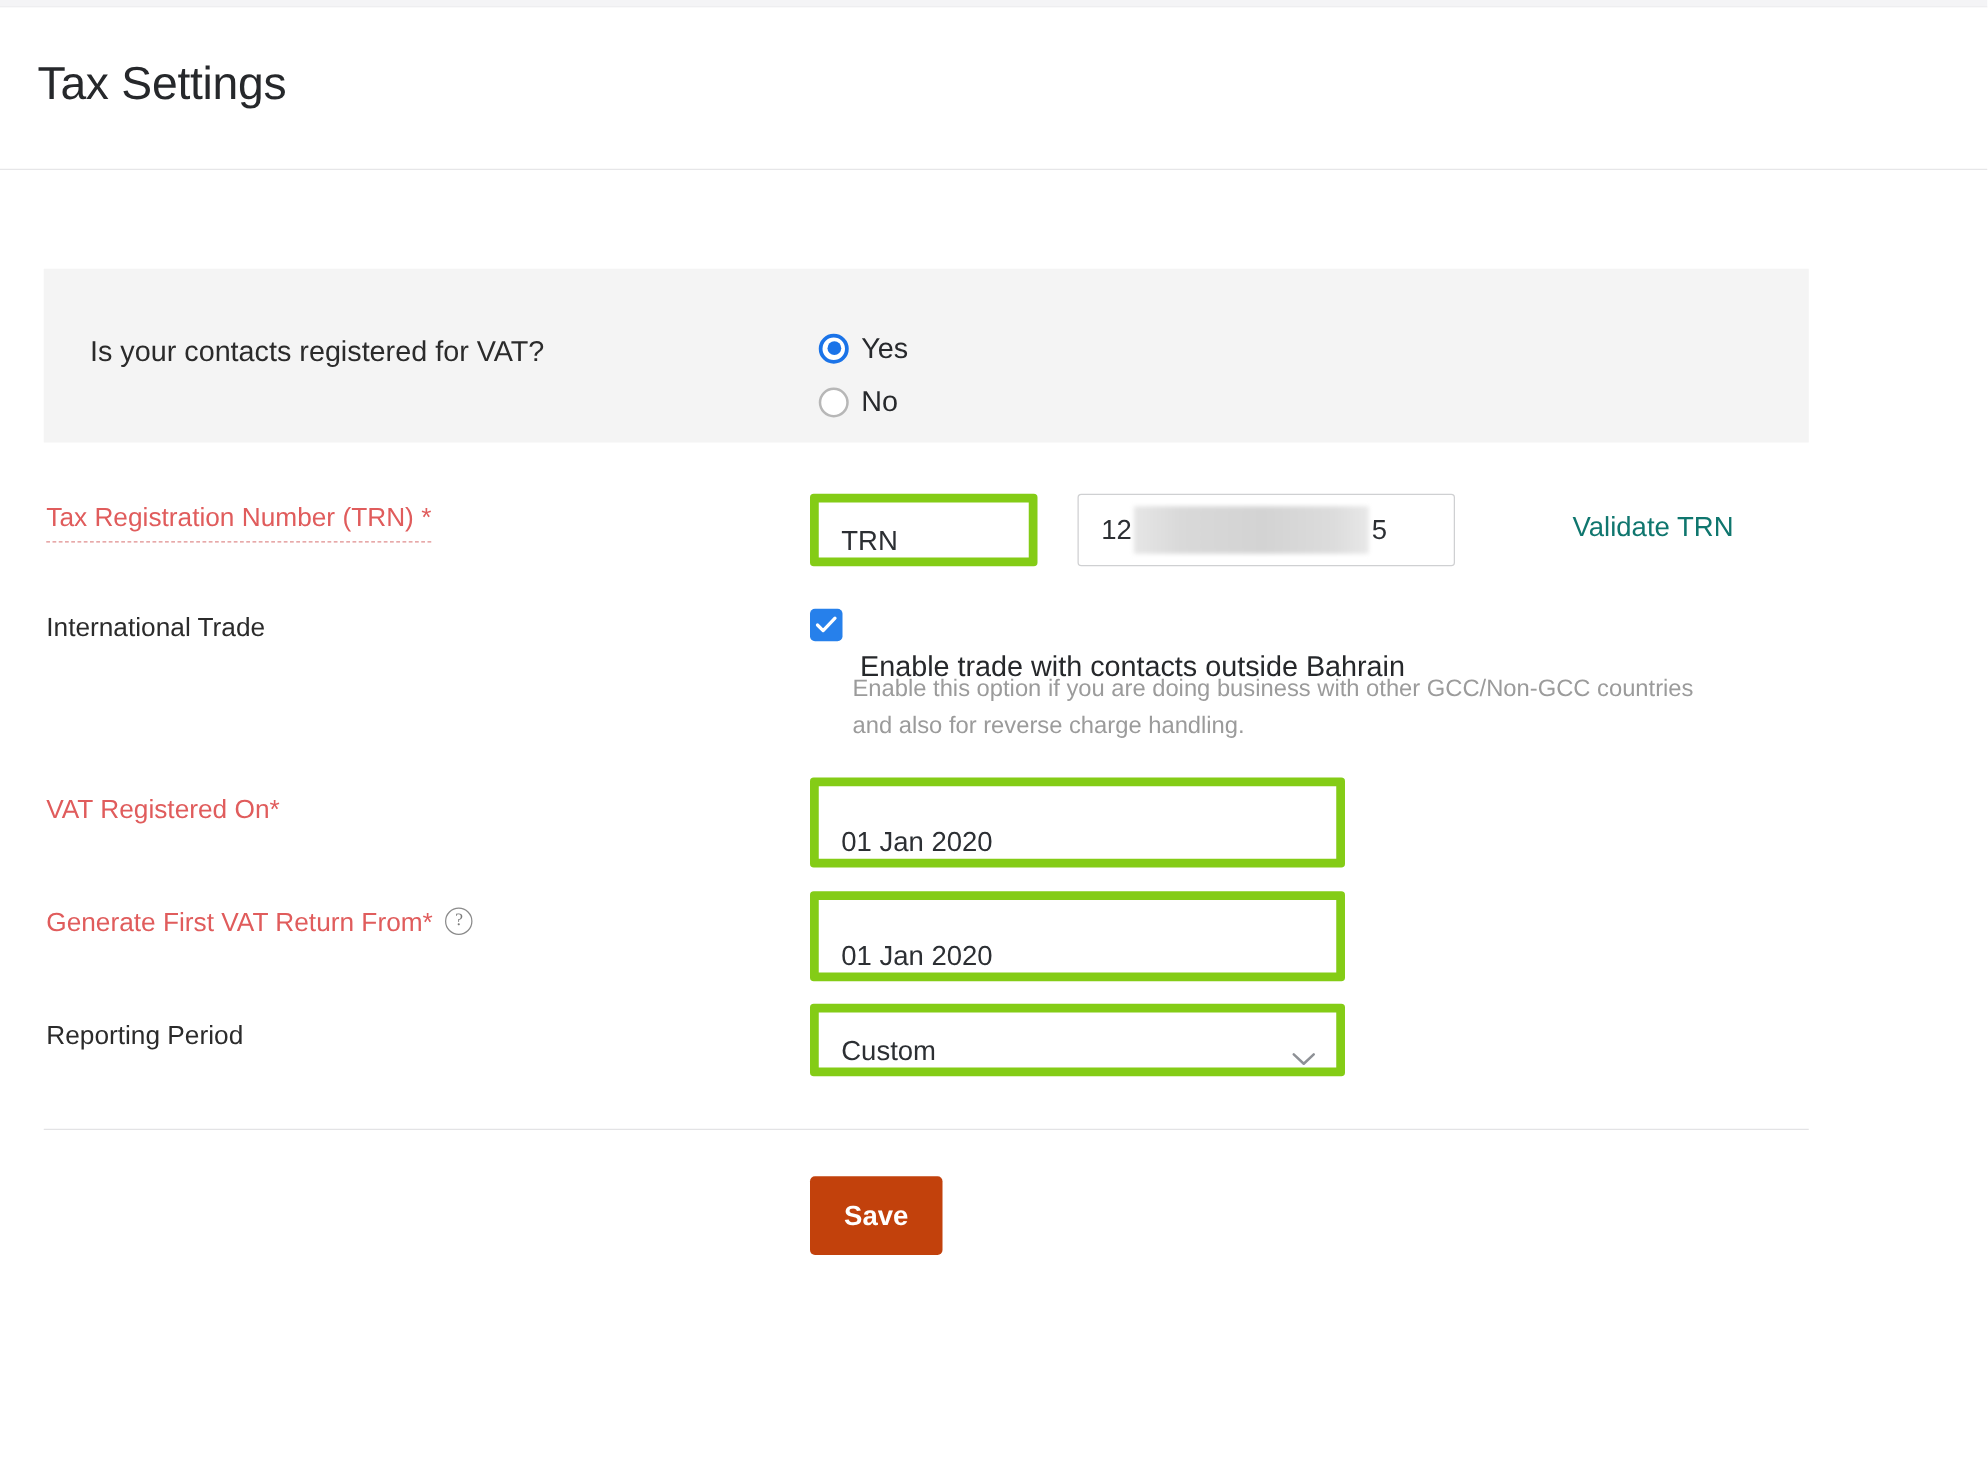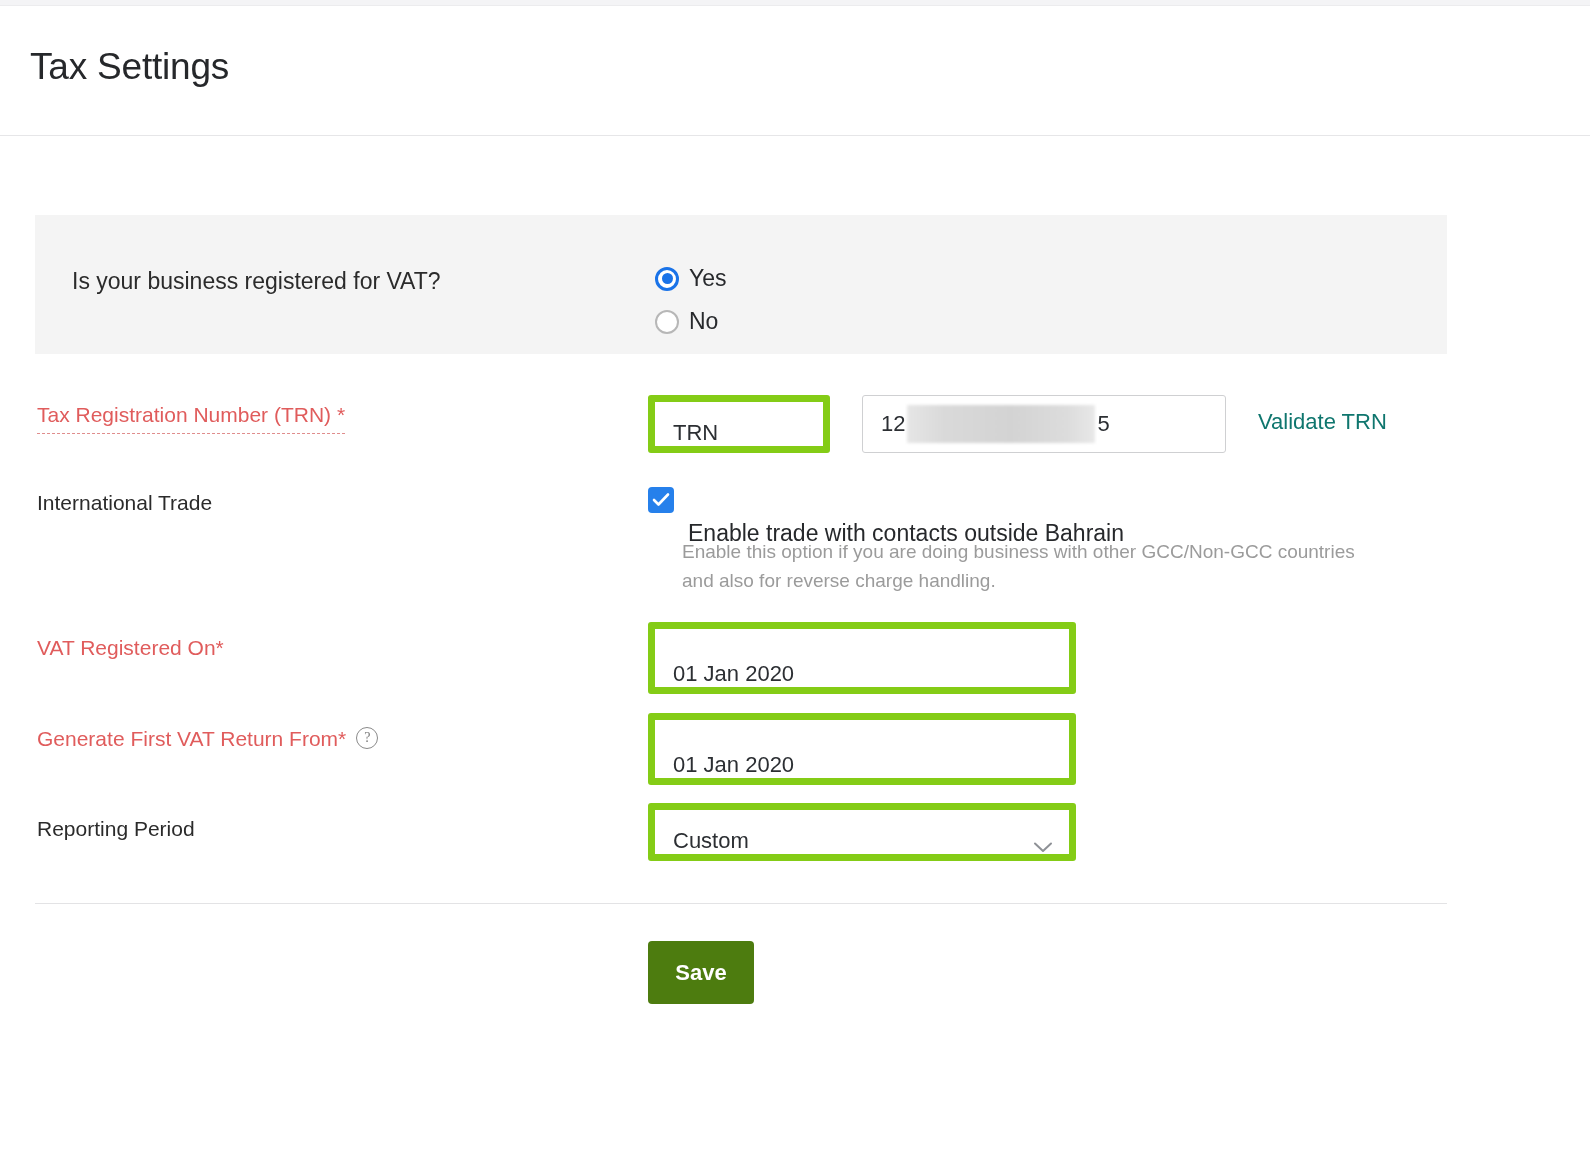--- a/index.html
+++ b/index.html
@@ -168,21 +168,21 @@
 
   .trn-prefix {
     left: 648px;
     top: 0;
     width: 182px;
     height: 58px;
   }
   .trn-number {
     left: 862px;
     top: 0;
-    width: 364px;
+    width: 302px;
     height: 58px;
     position: absolute;
     background: #ffffff;
     border: 1px solid #cfd0d2;
     border-radius: 3px;
     display: flex;
     align-items: center;
     padding: 0 18px;
     font-size: 22px;
     color: #2c2f33;
@@ -272,21 +272,21 @@
     height: 1px;
     background: #e3e3e5;
   }
 
   .save-button {
     position: absolute;
     left: 648px;
     top: 804px;
     width: 106px;
     height: 63px;
-    background: #4d7c0f;
+    background: #c2410c;
     border: none;
     border-radius: 4px;
     color: #ffffff;
     font-size: 22px;
     font-family: "Liberation Sans", sans-serif;
     font-weight: 700;
     cursor: pointer;
   }
 </style>
 </head>
@@ -294,21 +294,21 @@
 
 <div class="top-strip"></div>
 
 <div class="page-header">
   <div class="page-title">Tax Settings</div>
 </div>
 
 <div class="content">
 
   <div class="vat-panel">
-    <div class="vat-panel-label">Is your business registered for VAT?</div>
+    <div class="vat-panel-label">Is your contacts registered for VAT?</div>
     <div class="radio-group">
       <div class="radio-opt">
         <span class="radio-dot on"></span>
         <span class="radio-label">Yes</span>
       </div>
       <div class="radio-opt">
         <span class="radio-dot"></span>
         <span class="radio-label">No</span>
       </div>
     </div>

